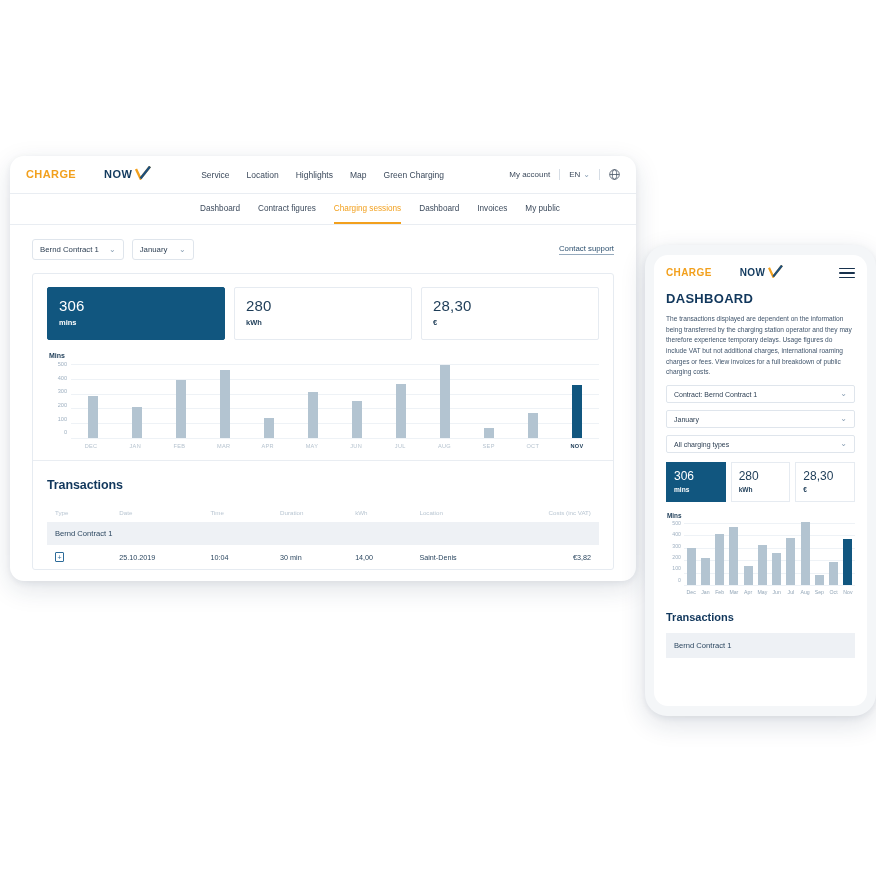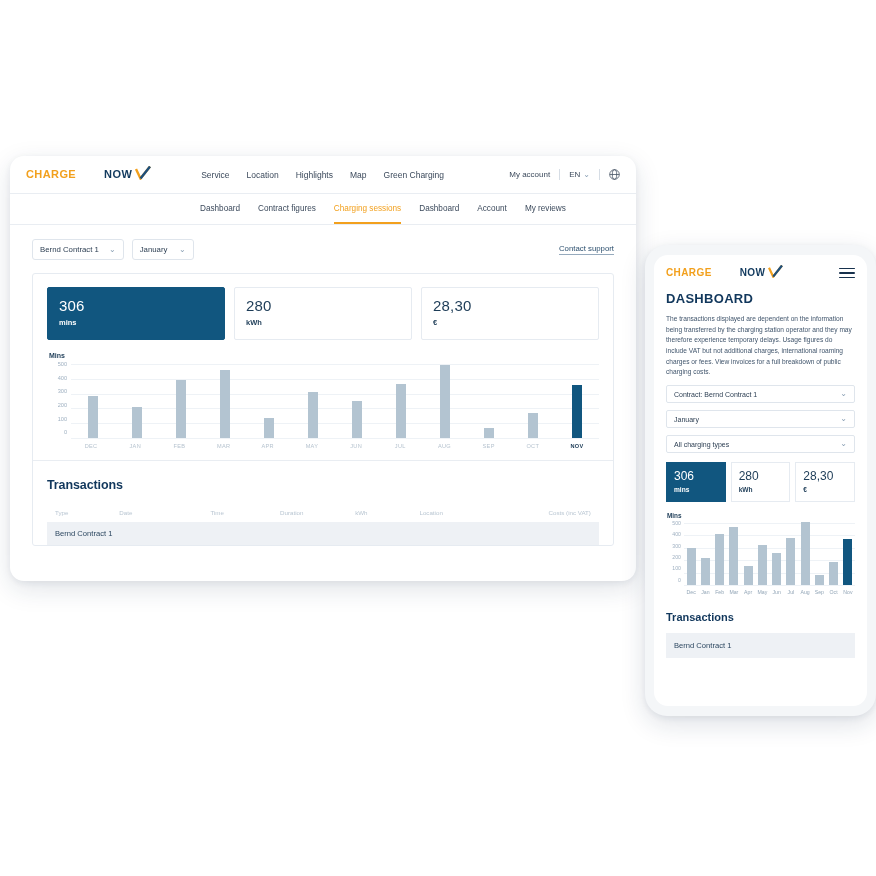--- a/index.html
+++ b/index.html
@@ -206,22 +206,22 @@
             </svg>
         </span>
       </div>
     </div>
 
     <div class="dt-subnav">
       <a class="sn" href="#">Dashboard</a>
       <a class="sn" href="#">Contract figures</a>
       <a class="sn active" href="#">Charging sessions</a>
       <a class="sn" href="#">Dashboard</a>
-      <a class="sn" href="#">Account</a>
-      <a class="sn" href="#">My reviews</a>
+      <a class="sn" href="#">Invoices</a>
+      <a class="sn" href="#">My public</a>
     </div>
 
     <div class="dt-body">
 
       <div class="filters-row">
         <div class="sel">
           <span>Bernd Contract 1</span>
           <span class="chev">⌄</span>
         </div>
         <div class="sel" style="min-width:62px">
@@ -330,20 +330,29 @@
           <div class="tx-head">
             <div class="c-type">Type</div>
             <div class="c-date">Date</div>
             <div class="c-time">Time</div>
             <div class="c-dur">Duration</div>
             <div class="c-kwh">kWh</div>
             <div class="c-loc">Location</div>
             <div class="c-cost">Costs (inc VAT)</div>
           </div>
           <div class="tx-group">Bernd Contract 1</div>
+          <div class="tx-row">
+            <div class="c-type"><span class="plugicon">+</span></div>
+            <div class="c-date">25.10.2019</div>
+            <div class="c-time">10:04</div>
+            <div class="c-dur">30 min</div>
+            <div class="c-kwh">14,00</div>
+            <div class="c-loc">Saint-Denis</div>
+            <div class="c-cost">€3,82</div>
+          </div>
         </div>
       </div>
     </div>
   </div>
 
   <div class="phone">
     <div class="phone-screen">
 
       <div class="ph-top">
         <div class="logo">

